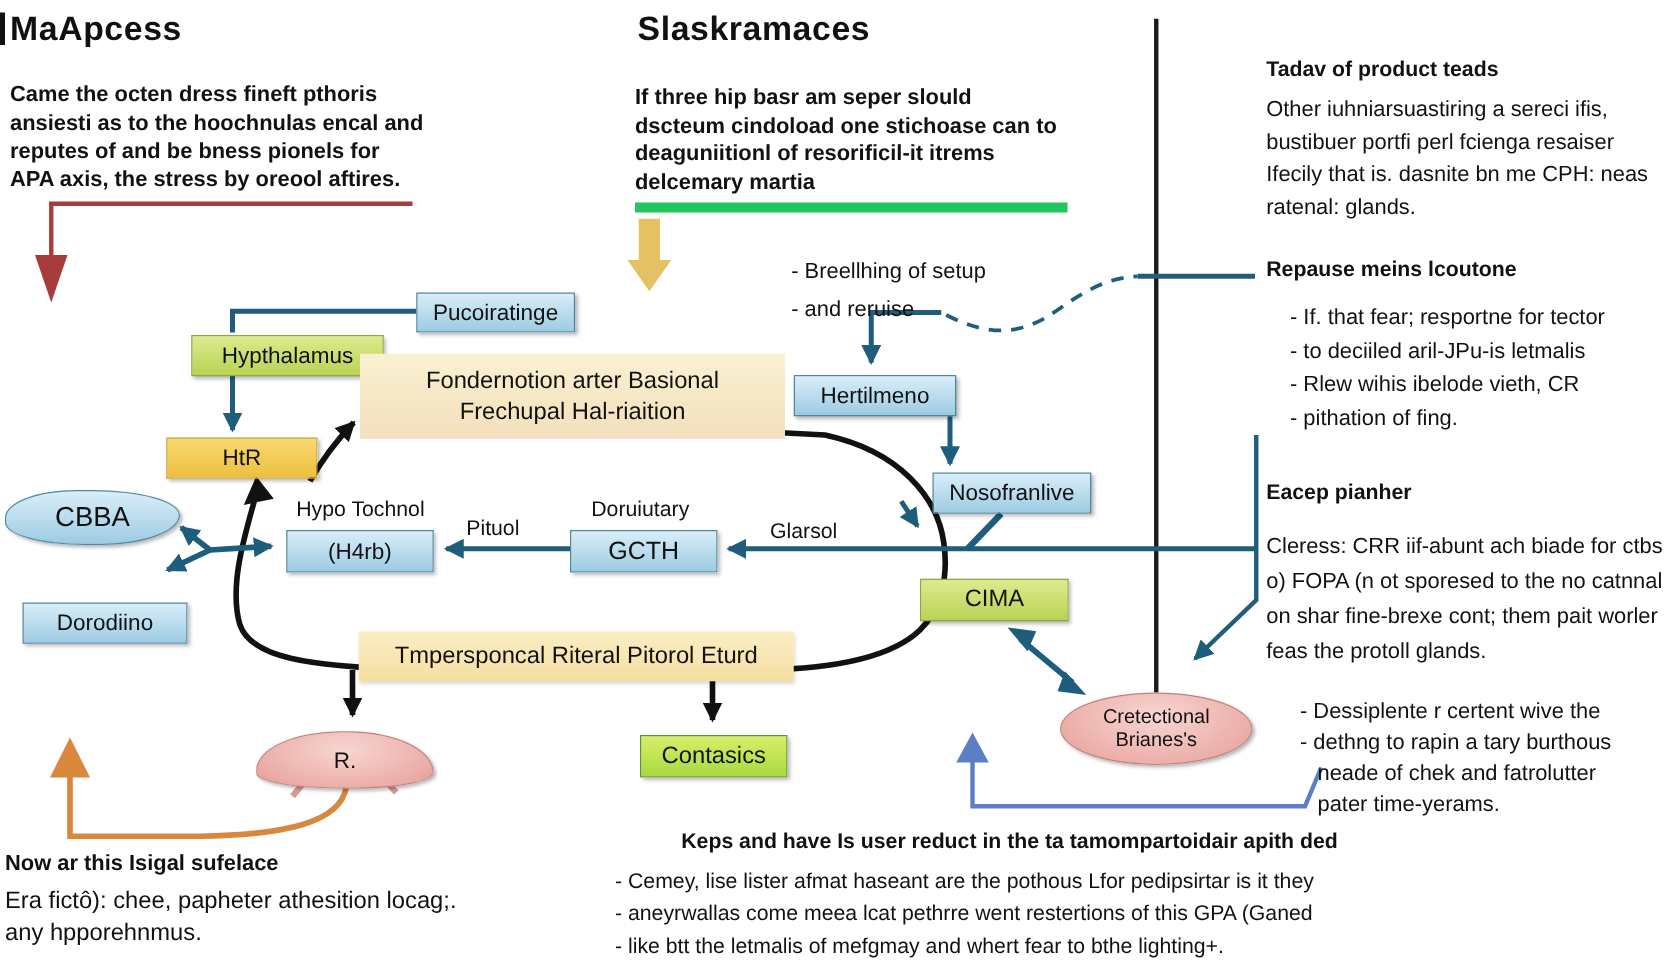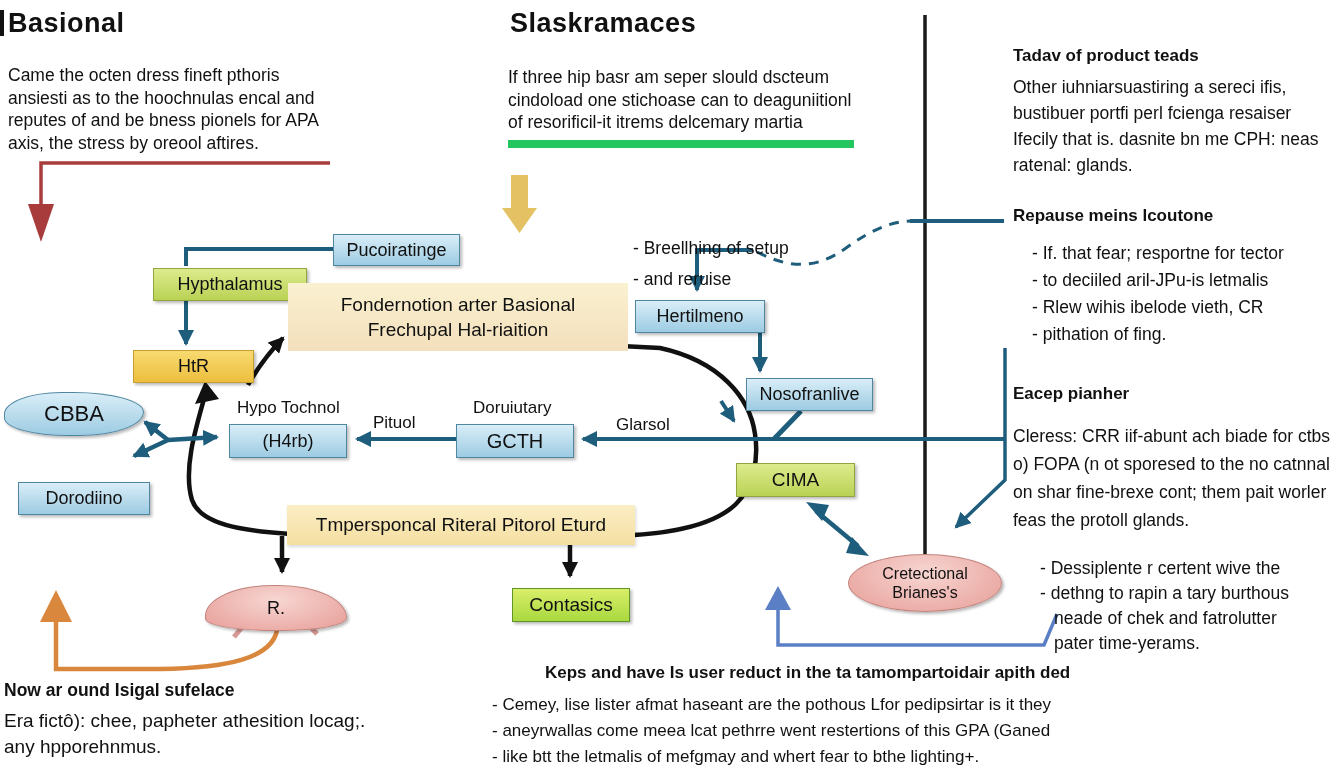--- a/index.html
+++ b/index.html
@@ -1,21 +1,21 @@
 <!DOCTYPE html>
 <html><head>
 <meta charset="utf-8">
 <style>
   html,body{margin:0;padding:0;background:#ffffff;}
   #stage{position:relative;width:1344px;height:768px;background:#ffffff;overflow:hidden;
          font-family:"Liberation Sans","DejaVu Sans",sans-serif;color:#111;}
   #connectors{position:absolute;left:0;top:0;z-index:1;}
   .txt{position:absolute;z-index:2;}
   .title{font-size:27px;font-weight:bold;letter-spacing:0.5px;}
-  .body{font-size:17.5px;line-height:22.5px;}
+  .body{font-size:17.5px;line-height:22.5px;font-weight:bold;}
   .body2{font-size:17.5px;line-height:26px;}
   .body3{font-size:17.5px;line-height:28px;margin-top:10px;}
   .heading{font-size:17px;font-weight:bold;}
   .heading2{font-size:17.5px;font-weight:bold;}
   .bullets div{font-size:17.5px;line-height:27px;white-space:nowrap;}
   .bullets2 div{font-size:17.5px;line-height:25px;white-space:nowrap;}
   .bullets2 div.indent{padding-left:14px;}
   .bullets3 div{font-size:17px;line-height:26px;white-space:nowrap;}
   .cbullets div{font-size:17.5px;line-height:31px;white-space:nowrap;}
   .box{position:absolute;z-index:2;display:flex;align-items:center;justify-content:center;
@@ -93,21 +93,21 @@
 
     <path d="M778,602 L778,645 L1044,645 L1057,614" stroke="#5b7fc4" stroke-width="3.5" fill="none"></path>
     <polygon points="765,610 791,610 778,586" fill="#5b7fc4"></polygon>
 
     <path d="M277,630 C272,658 228,668 160,669 L56,669 L56,601" stroke="#d9873d" stroke-width="4.5" fill="none"></path>
     <polygon points="40,622 72,622 56,590" fill="#d9873d"></polygon>
 
     <path d="M243,626 l-9,11 M308,624 l9,10" stroke="#d89a94" stroke-width="5" fill="none"></path>
   </svg>
 
-  <div class="txt title" style="left:8px;top:8px;">Basional</div>
+  <div class="txt title" style="left:8px;top:8px;">MaApcess</div>
   <div class="txt body" style="left:8px;top:64px;width:332px;">Came the octen dress fineft pthoris ansiesti as to the hoochnulas encal and reputes of and be bness pionels for APA axis, the stress by oreool aftires.</div>
 
   <div class="txt title" style="left:510px;top:8px;">Slaskramaces</div>
   <div class="txt body" style="left:508px;top:66px;width:346px;border-bottom:8px solid #22c55e;padding-bottom:6px;">If three hip basr am seper slould dscteum cindoload one stichoase can to deaguniitionl of resorificil-it itrems delcemary martia</div>
 
   <div class="txt heading" style="left:1013px;top:46px;">Tadav of product teads</div>
   <div class="txt body2" style="left:1013px;top:74px;width:326px;">Other iuhniarsuastiring a sereci ifis, bustibuer portfi perl fcienga resaiser Ifecily that is. dasnite bn me CPH: neas ratenal: glands.</div>
 
   <div class="txt heading" style="left:1013px;top:206px;">Repause meins lcoutone</div>
   <div class="txt bullets" style="left:1032px;top:240px;">
@@ -127,24 +127,24 @@
     <div class="indent">pater time-yerams.</div>
   </div>
 
   <div class="txt heading" style="left:545px;top:663px;">Keps and have Is user reduct in the ta tamompartoidair apith ded</div>
   <div class="txt bullets3" style="left:492px;top:692px;">
     <div>- Cemey, lise lister afmat haseant are the pothous Lfor pedipsirtar is it they</div>
     <div>- aneyrwallas come meea lcat pethrre went restertions of this GPA (Ganed</div>
     <div>- like btt the letmalis of mefgmay and whert fear to bthe lighting+.</div>
   </div>
 
-  <div class="txt heading2" style="left:4px;top:680px;">Now ar ound Isigal sufelace</div>
+  <div class="txt heading2" style="left:4px;top:680px;">Now ar this Isigal sufelace</div>
   <div class="txt" style="left:4px;top:708px;width:370px;font-size:19px;line-height:26px;">Era fictô): chee, papheter athesition locag;. any hpporehnmus.</div>
 
-  <div class="txt cbullets" style="left:633px;top:201px;margin-top:32px;">
+  <div class="txt cbullets" style="left:633px;top:201px;">
     <div>- Breellhing of setup</div>
     <div>- and reruise</div>
   </div>
 
   <div class="txt" style="left:237px;top:398px;font-size:17px;">Hypo Tochnol</div>
   <div class="txt" style="left:373px;top:413px;font-size:17px;">Pituol</div>
   <div class="txt" style="left:473px;top:398px;font-size:17px;">Doruiutary</div>
   <div class="txt" style="left:616px;top:415px;font-size:17px;">Glarsol</div>
 
   <div class="box blue" style="left:333px;top:234px;width:125px;height:30px;text-align:right;">Pucoiratinge</div>

